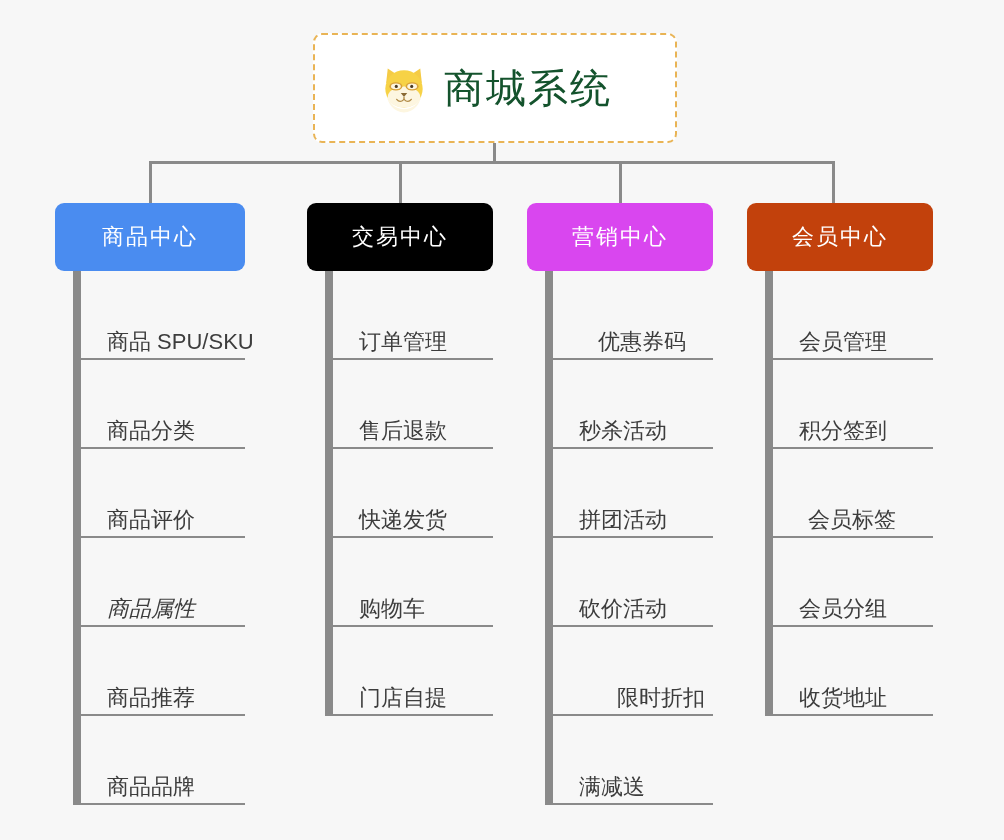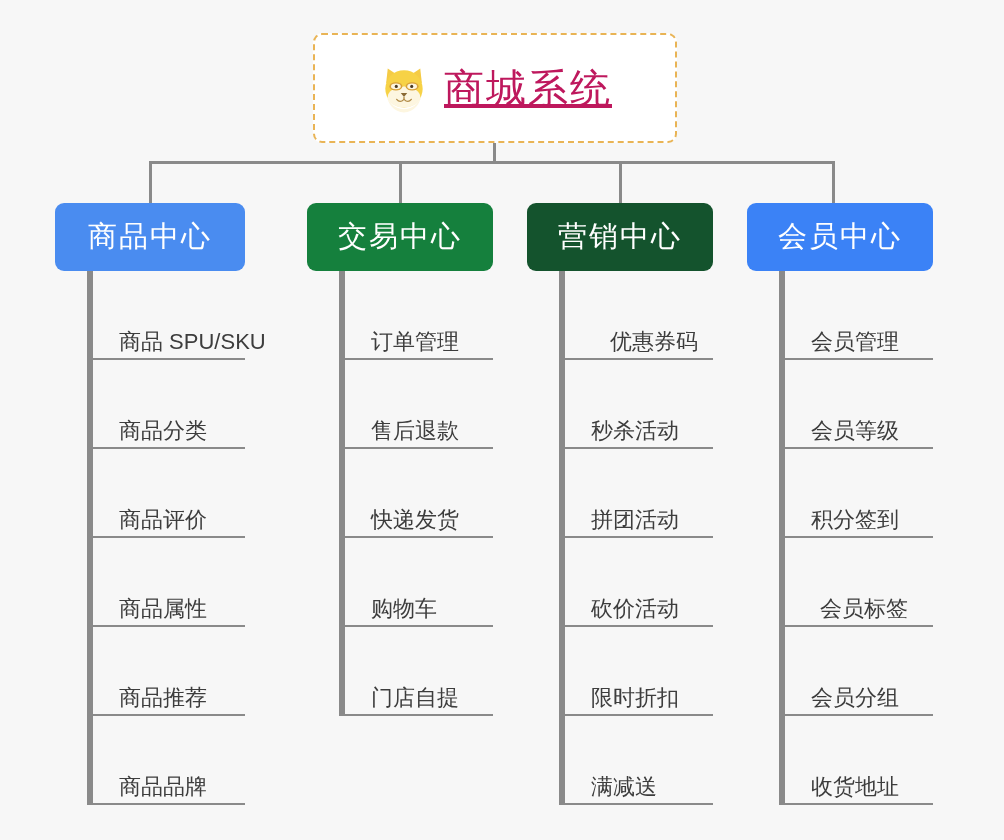--- a/index.html
+++ b/index.html
@@ -81,31 +81,31 @@
     top: 203px;
   }
   .cat-box {
     position: relative;
     height: 68px;
     border-radius: 9px;
     display: flex;
     align-items: center;
     justify-content: center;
     color: #ffffff;
-    font-size: 29px;
+    font-size: 22px;
     letter-spacing: 2px;
     white-space: nowrap;
   }
 
   
   .leaf-list {
     position: relative;
-    margin-left: 32px;
+    margin-left: 18px;
     padding-left: 0;
-    border-left: 6px solid #701a75;
+    border-left: 8px solid #701a75;
   }
   .leaf-item {
     position: relative;
     height: 89px;
     box-sizing: border-box;
     display: flex;
     align-items: flex-end;
     border-bottom: 2px solid #8a8a8a;
   }
   .leaf-label {
@@ -145,21 +145,21 @@
       <ellipse cx="42" cy="30" rx="6" ry="3.4" fill="#fdf6e0"></ellipse>
       <circle cx="22.5" cy="30" r="1.9" fill="#4a3a24"></circle>
       <circle cx="41.5" cy="30" r="1.9" fill="#4a3a24"></circle>
 
       <path d="M28 38 L36 38 L32 43 Z" fill="#8a6a34"></path>
 
       <path d="M32 43 L32 46" stroke="#b08a46" stroke-width="1.6" fill="none"></path>
       <path d="M32 46 q-5 5 -9 0" stroke="#b08a46" stroke-width="1.6" fill="none" stroke-linecap="round"></path>
       <path d="M32 46 q5 5 9 0" stroke="#b08a46" stroke-width="1.6" fill="none" stroke-linecap="round"></path>
     </svg>
-    <span class="root-title" style="color: #be185d; text-decoration: underline;">商城系统</span>
+    <span class="root-title" style="color: #14532d;">商城系统</span>
   </div>
 
   <div class="conn conn-stem" style="background: rgb(138, 138, 138);"></div>
   <div class="conn conn-bus" style="background: rgb(138, 138, 138);"></div>
   <div class="conn conn-drop" id="drop-0" style="left: 149px; background: rgb(138, 138, 138);"></div>
   <div class="conn conn-drop" id="drop-1" style="left: 399px; background: rgb(138, 138, 138);"></div>
   <div class="conn conn-drop" id="drop-2" style="left: 619px; background: rgb(138, 138, 138);"></div>
   <div class="conn conn-drop" id="drop-3" style="left: 832px; background: rgb(138, 138, 138);"></div>
 
   <div class="column" id="col-0">
@@ -169,34 +169,34 @@
     <div class="leaf-list" style="border-left-color: rgb(138, 138, 138);">
       <div class="leaf-item" style="border-bottom-color: rgb(138, 138, 138);">
           <span class="leaf-label">商品 SPU/SKU</span>
         </div>
       <div class="leaf-item" style="border-bottom-color: rgb(138, 138, 138);">
           <span class="leaf-label">商品分类</span>
         </div>
       <div class="leaf-item" style="border-bottom-color: rgb(138, 138, 138);">
           <span class="leaf-label">商品评价</span>
         </div>
-      <div class="leaf-item" style="border-bottom-color: rgb(138, 138, 138);">
+      <div class="leaf-item" style="border-bottom-color: rgb(138, 138, 138); font-style: italic;">
           <span class="leaf-label">商品属性</span>
         </div>
       <div class="leaf-item" style="border-bottom-color: rgb(138, 138, 138);">
           <span class="leaf-label">商品推荐</span>
         </div>
       <div class="leaf-item" style="border-bottom-color: rgb(138, 138, 138);">
           <span class="leaf-label">商品品牌</span>
         </div>
     </div>
   </div>
 
   <div class="column" id="col-1">
-    <div class="cat-box" style="background: #15803d;">
+    <div class="cat-box" style="background: #000000;">
       <span>交易中心</span>
     </div>
     <div class="leaf-list" style="border-left-color: rgb(138, 138, 138);">
       <div class="leaf-item" style="border-bottom-color: rgb(138, 138, 138);">
           <span class="leaf-label">订单管理</span>
         </div>
       <div class="leaf-item" style="border-bottom-color: rgb(138, 138, 138);">
           <span class="leaf-label">售后退款</span>
         </div>
       <div class="leaf-item" style="border-bottom-color: rgb(138, 138, 138);">
@@ -205,55 +205,52 @@
       <div class="leaf-item" style="border-bottom-color: rgb(138, 138, 138);">
           <span class="leaf-label">购物车</span>
         </div>
       <div class="leaf-item" style="border-bottom-color: rgb(138, 138, 138);">
           <span class="leaf-label">门店自提</span>
         </div>
     </div>
   </div>
 
   <div class="column" id="col-2">
-    <div class="cat-box" style="background: #14532d; text-align: center;">
+    <div class="cat-box" style="background: #d946ef; text-align: center;">
       <span>营销中心</span>
     </div>
     <div class="leaf-list" style="border-left-color: rgb(138, 138, 138);">
       <div class="leaf-item" style="border-bottom-color: rgb(138, 138, 138); padding-left: 19px;">
           <span class="leaf-label">优惠券码</span>
         </div>
       <div class="leaf-item" style="border-bottom-color: rgb(138, 138, 138);">
           <span class="leaf-label">秒杀活动</span>
         </div>
       <div class="leaf-item" style="border-bottom-color: rgb(138, 138, 138);">
           <span class="leaf-label">拼团活动</span>
         </div>
       <div class="leaf-item" style="border-bottom-color: rgb(138, 138, 138);">
           <span class="leaf-label">砍价活动</span>
         </div>
-      <div class="leaf-item" style="border-bottom-color: rgb(138, 138, 138);">
+      <div class="leaf-item" style="border-bottom-color: rgb(138, 138, 138); padding-left: 38px;">
           <span class="leaf-label">限时折扣</span>
         </div>
       <div class="leaf-item" style="border-bottom-color: rgb(138, 138, 138);">
           <span class="leaf-label">满减送</span>
         </div>
     </div>
   </div>
 
   <div class="column" id="col-3">
-    <div class="cat-box" style="background: #3b82f6;">
+    <div class="cat-box" style="background: #c2410c;">
       <span>会员中心</span>
     </div>
     <div class="leaf-list" style="border-left-color: rgb(138, 138, 138);">
       <div class="leaf-item" style="border-bottom-color: rgb(138, 138, 138);">
           <span class="leaf-label">会员管理</span>
-        </div>
-      <div class="leaf-item" style="border-bottom-color: rgb(138, 138, 138);">
-          <span class="leaf-label">会员等级</span>
         </div>
       <div class="leaf-item" style="border-bottom-color: rgb(138, 138, 138);">
           <span class="leaf-label">积分签到</span>
         </div>
       <div class="leaf-item" style="border-bottom-color: rgb(138, 138, 138); padding-left: 9px;">
           <span class="leaf-label">会员标签</span>
         </div>
       <div class="leaf-item" style="border-bottom-color: rgb(138, 138, 138);">
           <span class="leaf-label">会员分组</span>
         </div>

